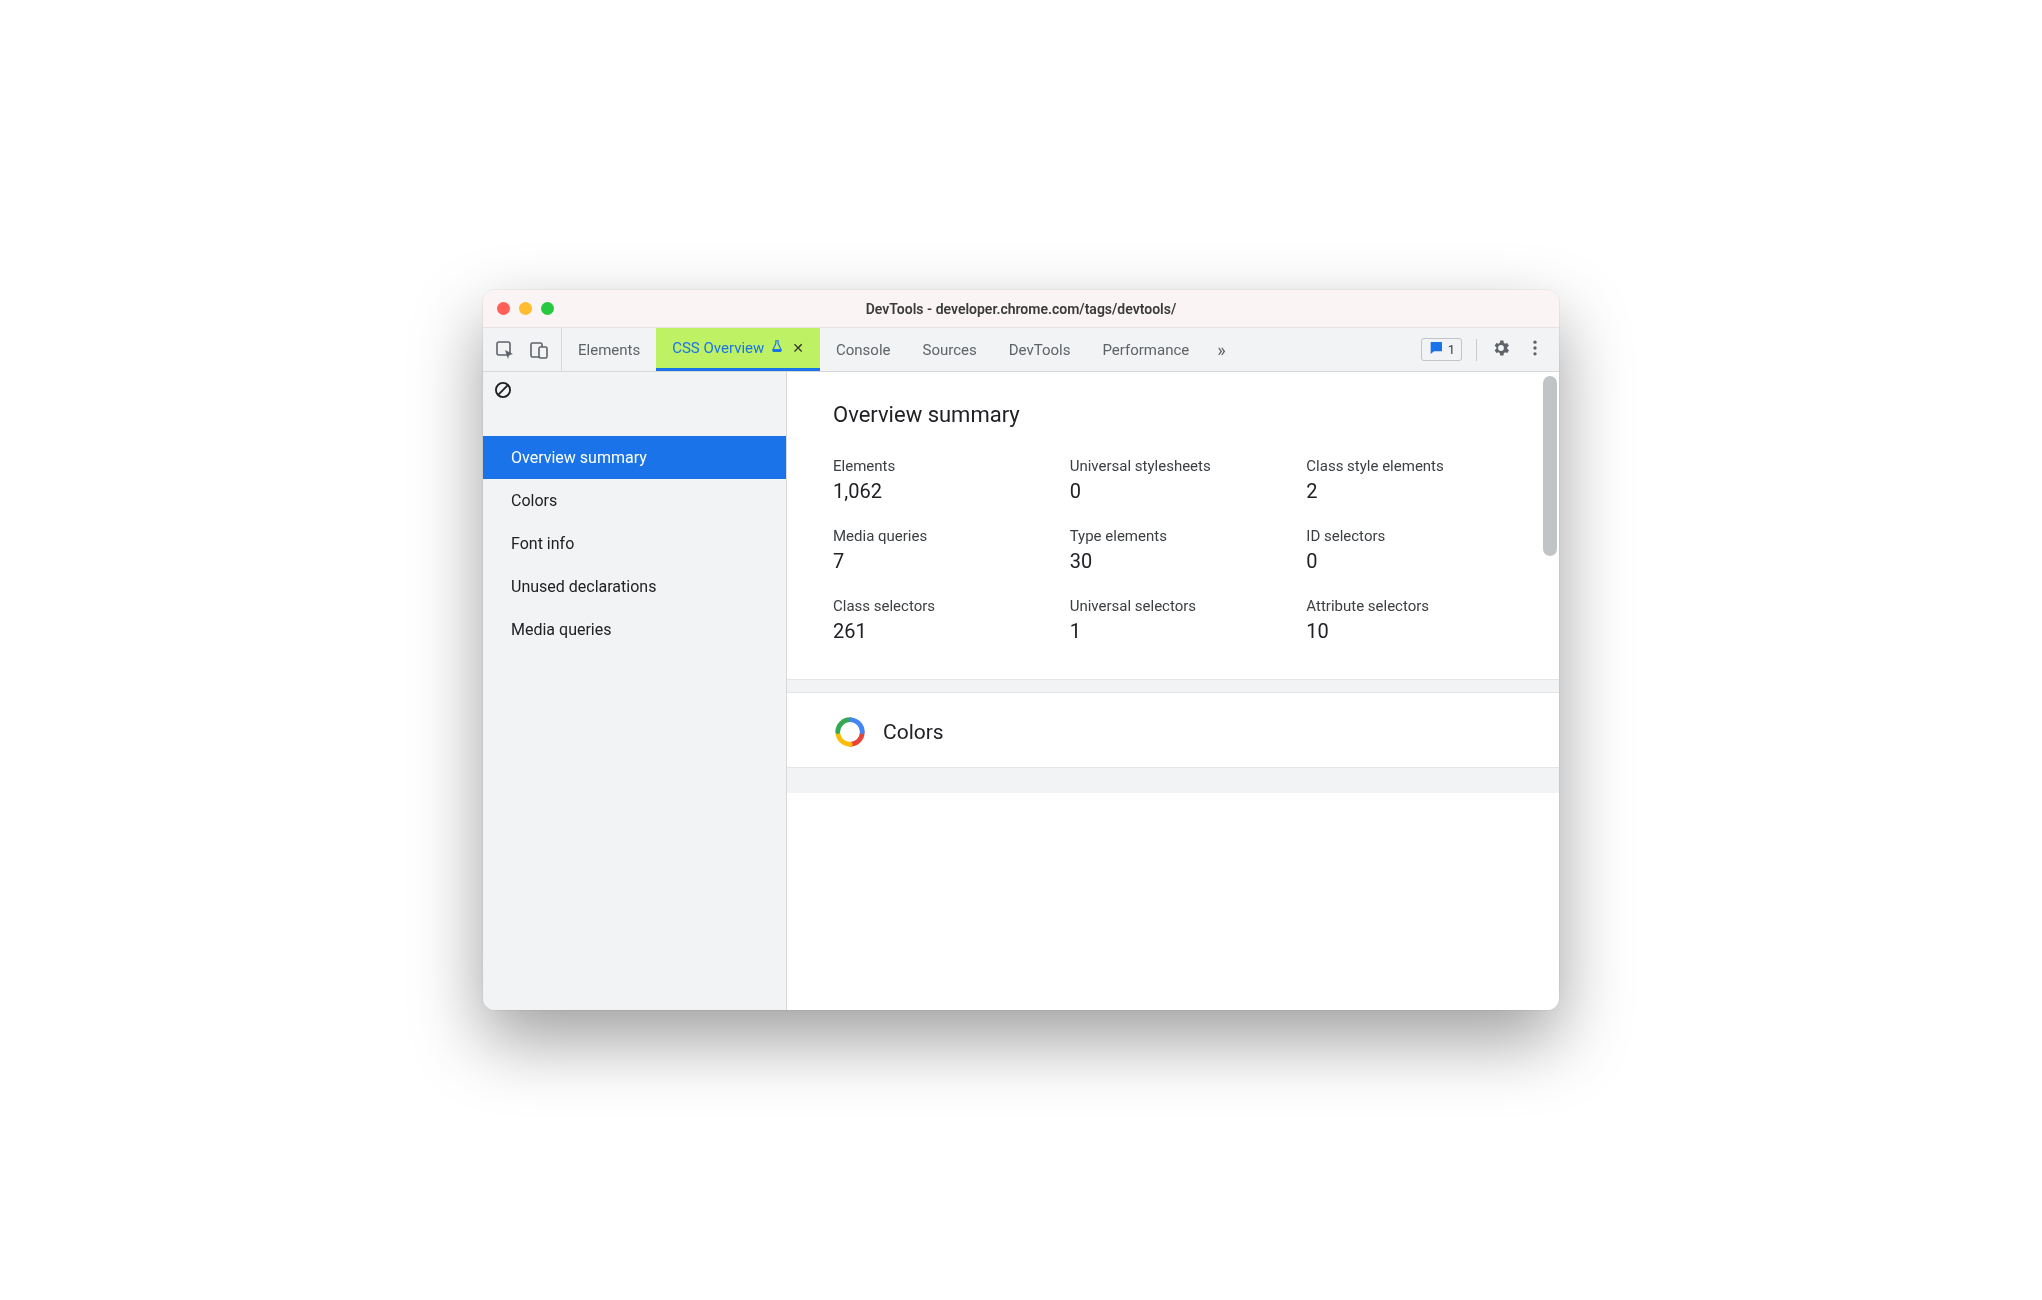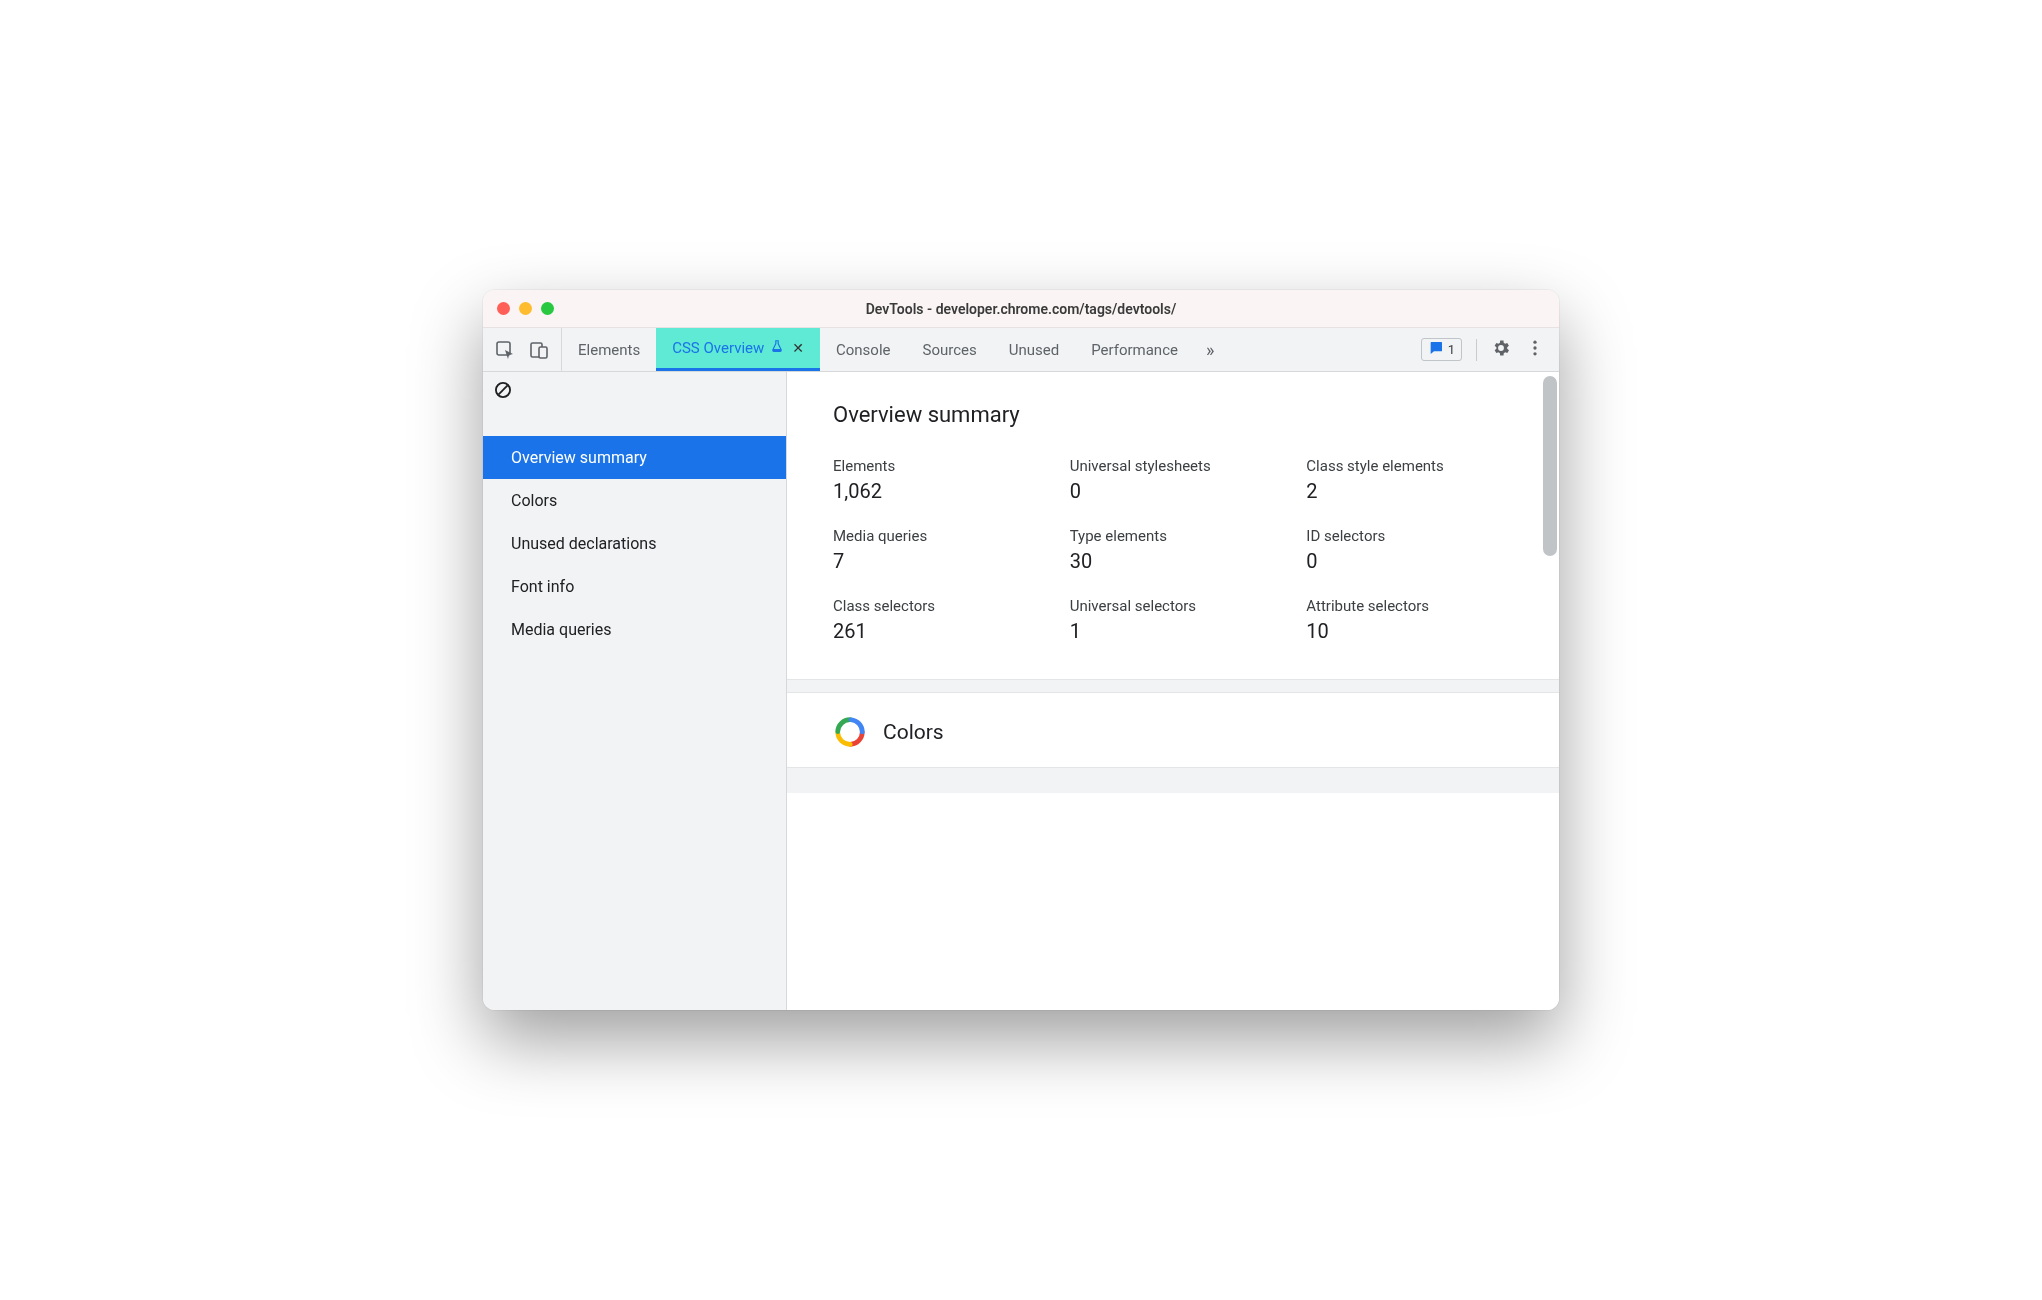--- a/index.html
+++ b/index.html
@@ -40,21 +40,21 @@
     border-bottom:1px solid #d6d8da;
     font-size:15px; color:#5f6368;
   }
   .tabs-left { display:flex; align-items:center; padding:0 12px; gap:14px; border-right:1px solid #d6d8da;}
   .tabs-left svg{display:block;}
   .tabs-panels{display:flex; align-items:stretch;}
   .tab {
     display:flex; align-items:center; padding:0 16px; cursor:pointer; gap:6px;
     white-space:nowrap;
   }
-  .tab.active{ color:#1a73e8; border-bottom:3px solid#1a73e8; background:#5eead4;}
+  .tab.active{ color:#1a73e8; border-bottom:3px solid#1a73e8; background:#bef264;}
   .tab .xclose{color:#333; font-size:14px; margin-left:2px;}
   .tabs-right{margin-left:auto; display:flex; align-items:center; gap:14px; padding:0 14px;}
   .chev{font-size:18px;color:#5f6368;}
   .issues-badge{
     display:flex; align-items:center; gap:4px;
     border:1px solid #c0c5ca; border-radius:3px;
     padding:1px 6px; font-size:13px; color:#3c4043;
   }
   .vdiv{width:1px;height:22px;background:#c9cccf;}
   
@@ -135,21 +135,21 @@
         </span>
         <span class="xclose">✕</span>
       </div>
       <div class="tab">
           <span>Console</span>
         </div>
       <div class="tab">
           <span>Sources</span>
         </div>
       <div class="tab">
-          <span>Unused</span>
+          <span>DevTools</span>
         </div>
       <div class="tab">
           <span>Performance</span>
         </div>
       <div class="tab" style="padding:0 12px">
           <span class="chev">»</span>
         </div>
     </div>
     <div class="tabs-right">
       <div class="issues-badge">
@@ -182,22 +182,22 @@
         <span>
           <svg width="20" height="20" viewBox="0 0 24 24">
               <circle cx="12" cy="12" r="8.5" fill="none" stroke="#202124" stroke-width="2.2"></circle>
               <line x1="6.5" y1="17.5" x2="17.5" y2="6.5" stroke="#202124" stroke-width="2.2"></line>
             </svg>
         </span>
       </div>
       <div class="nav">
         <div class="nav-item active"><span>Overview summary</span></div>
         <div class="nav-item"><span>Colors</span></div>
+        <div class="nav-item"><span>Font info</span></div>
         <div class="nav-item"><span>Unused declarations</span></div>
-        <div class="nav-item"><span>Font info</span></div>
         <div class="nav-item"><span>Media queries</span></div>
       </div>
     </div>
 
     <div class="content-wrap">
       <div class="content">
         <h2>Overview summary</h2>
         <div class="stats-grid">
           <div class="stat">
               <div class="label">Elements</div>

